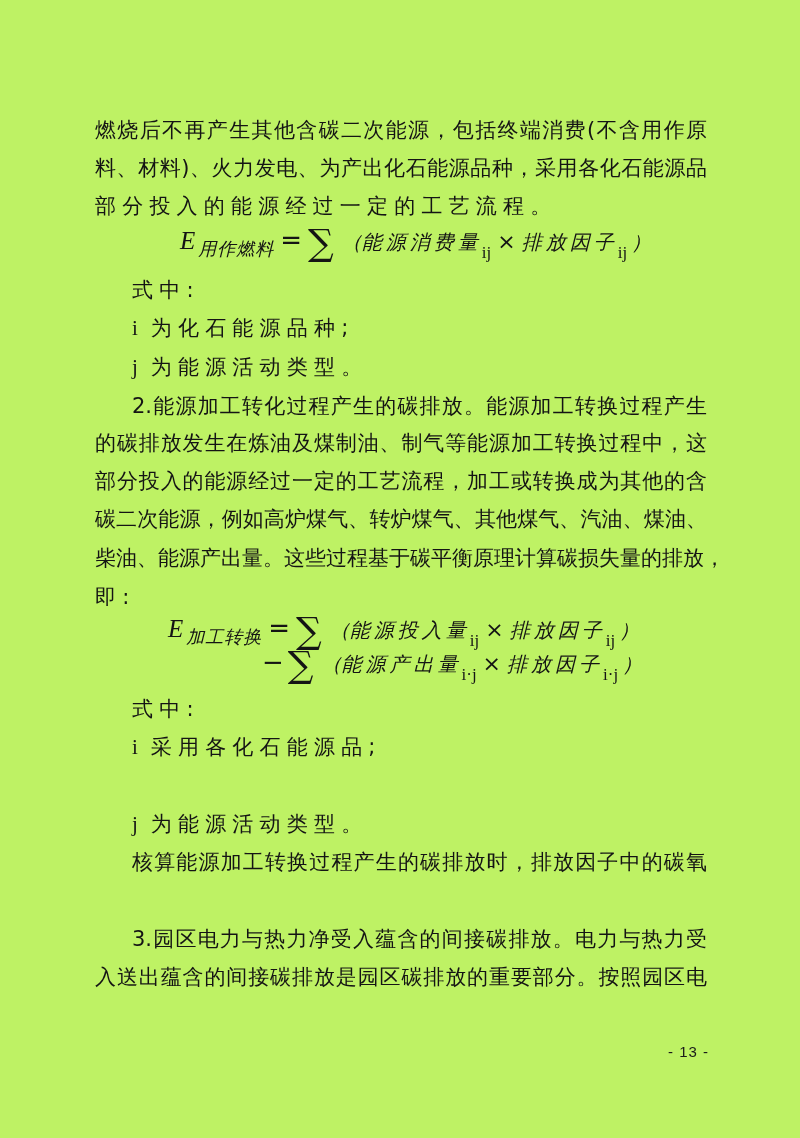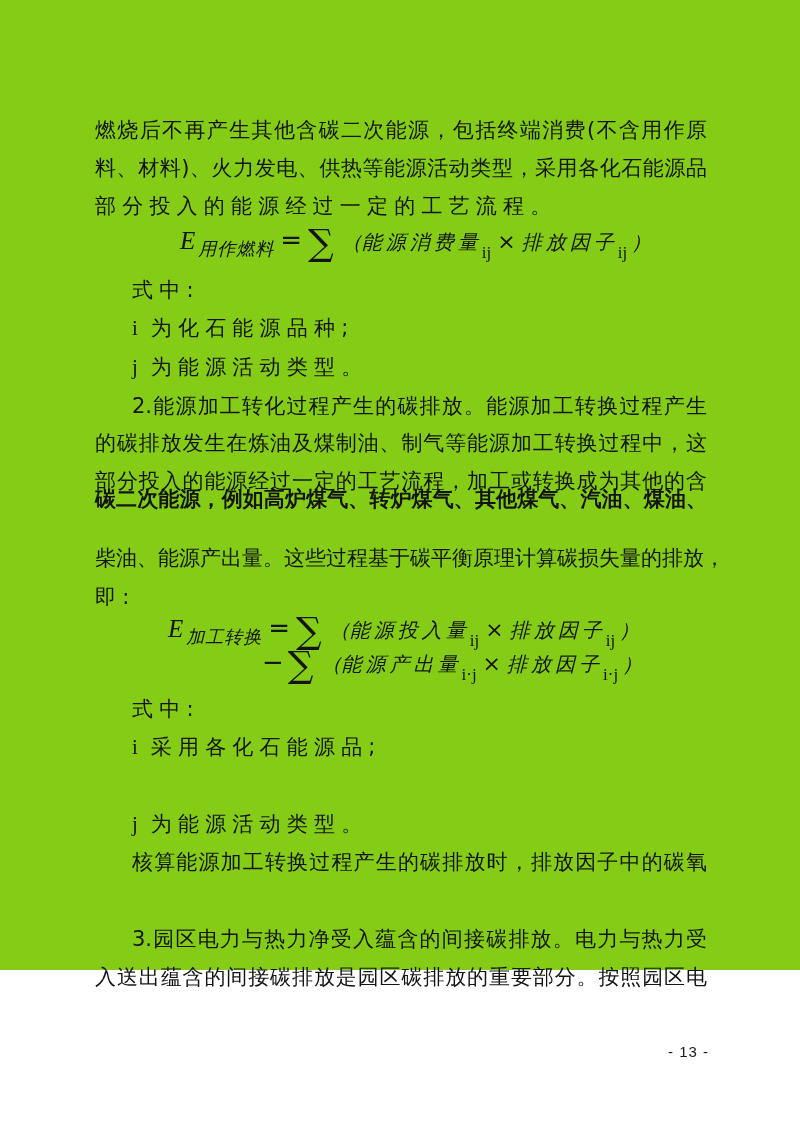--- a/index.html
+++ b/index.html
@@ -11,22 +11,22 @@
       width: 800px;
       height: 1138px;
       position: relative;
       overflow: hidden;
       font-family: "DejaVu Serif", "Liberation Serif", serif;
       color: #141414;
     }
     .page {
       position: absolute;
       left: 0; top: 0;
-      width: 800px; height: 970px;
-      background: #84cc16;
+      width: 800px; height: 1138px;
+      background: #bef264;
     }
     .line {
       position: absolute;
       left: 95px;
       width: 612px;
       height: 30px;
       font-size: 21px;
       line-height: 30px;
       white-space: nowrap;
       letter-spacing: 6.2px;
@@ -114,39 +114,39 @@
       font-family: "Liberation Serif", "DejaVu Serif", serif;
       letter-spacing: 0;
     }
   </style>
 </head>
 <body>
 
 <div class="page">
 
   <div class="line justify" style="top:115px;">燃烧后不再产生其他含碳二次能源，包括终端消费(不含用作原</div>
-  <div class="line justify" style="top:153px;">料、材料)、火力发电、供热等能源活动类型，采用各化石能源品</div>
+  <div class="line justify" style="top:153px;">料、材料)、火力发电、为产出化石能源品种，采用各化石能源品</div>
   <div class="line" style="top:191px;">部分投入的能源经过一定的工艺流程。</div>
 
   <div class="formula" style="left:180px; top:222px;">
     <span class="E">E</span><span class="sub-cn">用作燃料</span><span class="eq">=</span><span class="sigma">∑</span><span class="paren">（</span><span class="term">能源消费量</span><span class="idx">ij</span><span class="times">×</span><span class="term">排放因子</span><span class="idx">ij</span><span class="paren">）</span>
   </div>
 
   <div class="line indent1" style="top:275px;">式中:</div>
   <div class="line indent1" style="top:313px;">
     <span class="latin">i</span>&nbsp;<span>为化石能源品种;</span>
   </div>
   <div class="line indent1" style="top:352px;">
     <span class="latin">j</span>&nbsp;<span>为能源活动类型。</span>
   </div>
 
   <div class="line justify" style="top:391px; left:132px; width:575px;">2.能源加工转化过程产生的碳排放。能源加工转换过程产生</div>
   <div class="line justify" style="top:428px;">的碳排放发生在炼油及煤制油、制气等能源加工转换过程中，这</div>
   <div class="line justify" style="top:466px;">部分投入的能源经过一定的工艺流程，加工或转换成为其他的含</div>
-  <div class="line justify" style="top:484px;font-weight:bold;">碳二次能源，例如高炉煤气、转炉煤气、其他煤气、汽油、煤油、</div>
+  <div class="line justify" style="top:504px;">碳二次能源，例如高炉煤气、转炉煤气、其他煤气、汽油、煤油、</div>
   <div class="line justify" style="top:543px;">柴油、能源产出量。这些过程基于碳平衡原理计算碳损失量的排放，</div>
   <div class="line" style="top:582px;">即:</div>
 
   <div class="formula" style="left:168px; top:610px;">
     <span class="E">E</span><span class="sub-cn">加工转换</span><span class="eq">=</span><span class="sigma">∑</span><span class="paren">（</span><span class="term">能源投入量</span><span class="idx">ij</span><span class="times">×</span><span class="term">排放因子</span><span class="idx">ij</span><span class="paren">）</span>
   </div>
   <div class="formula" style="left:262px; top:644px;">
     <span class="minus">−</span><span class="sigma">∑</span><span class="paren">（</span><span class="term">能源产出量</span><span class="idx">i·j</span><span class="times">×</span><span class="term">排放因子</span><span class="idx">i·j</span><span class="paren">）</span>
   </div>
 

